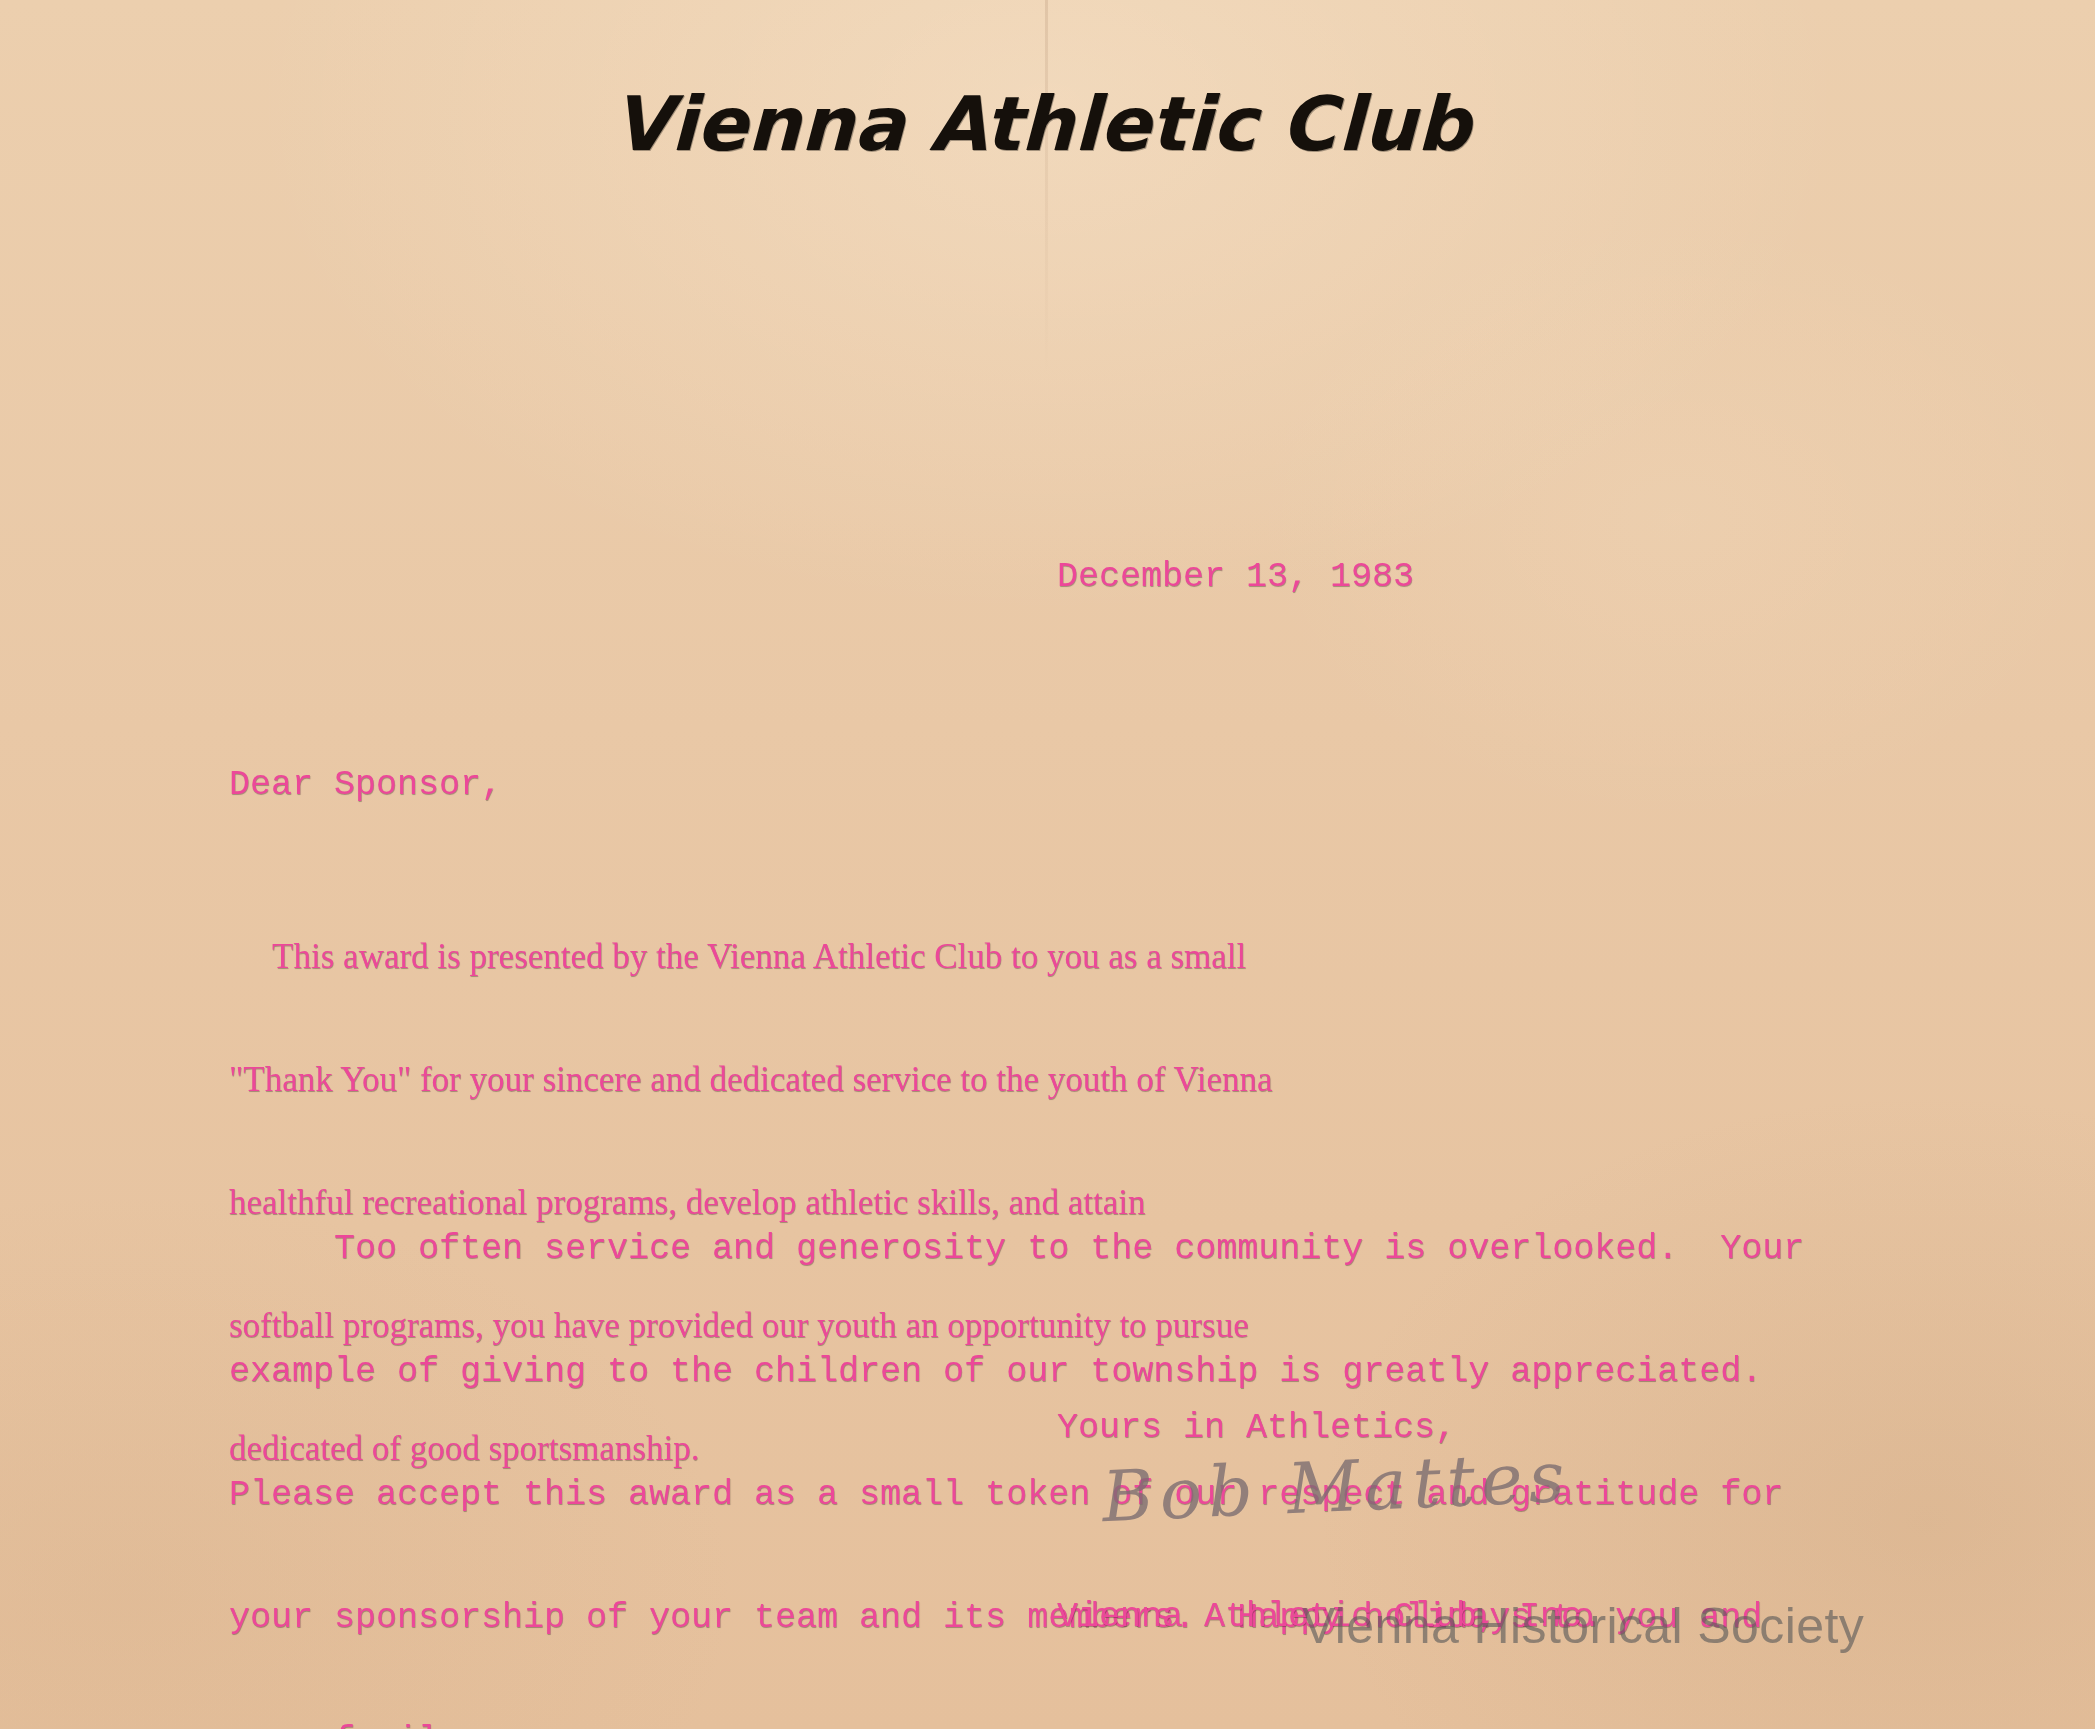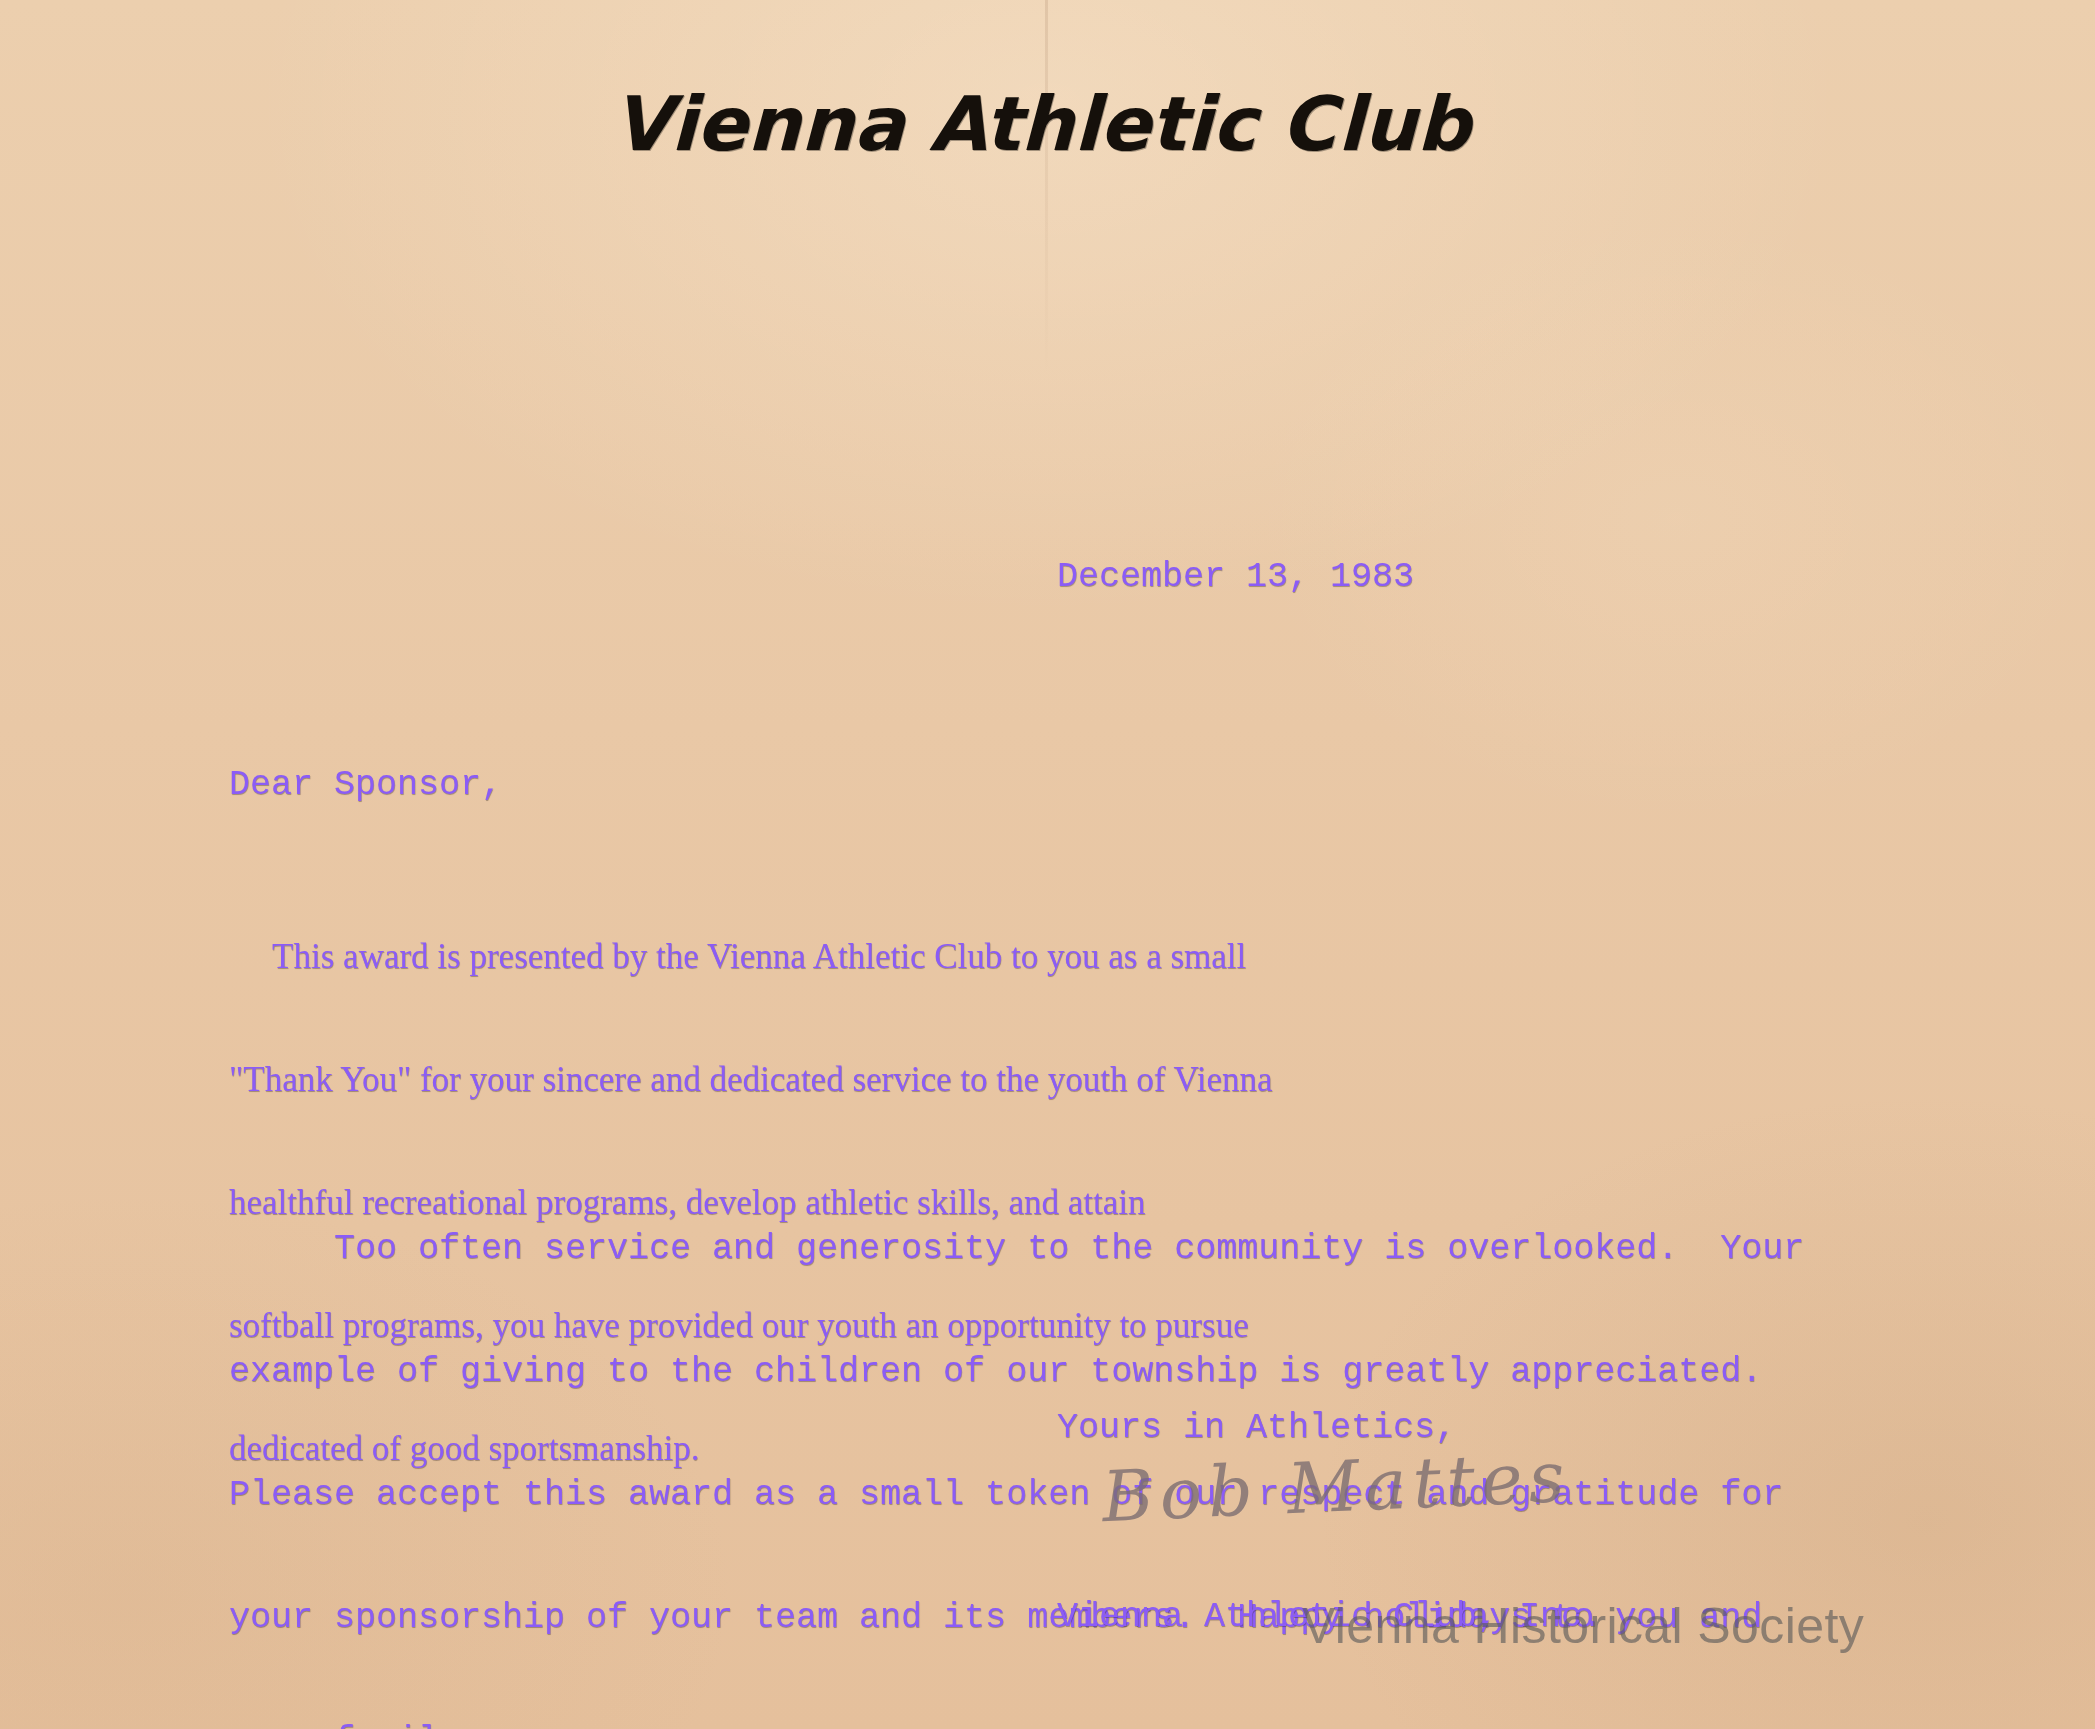--- a/index.html
+++ b/index.html
@@ -45,21 +45,21 @@
     color: #15100b;
     transform: skewX(-4deg);
     text-shadow: 0.9px 0.9px 0 rgba(21,16,11,0.35);
   }
 
   .type {
     position: absolute;
     font-family: "Liberation Mono", "DejaVu Sans Mono", monospace;
     font-size: 35px;
     line-height: 41px;
-    color: #8b5cf6;
+    color: #ec4899;
     white-space: pre;
     text-shadow: 0.5px 0.5px 0.7px rgba(36,30,24,0.35);
   }
 
   .date        { left: 1057px; top: 557px;  }
   .salutation  { left: 229px;  top: 765px;  }
   .para        { left: 229px;  }
   .p1          { top: 854px; font-family: Liberation Serif, serif;   }
   .p2          { top: 1147px;  }
   .closing     { left: 1057px; top: 1408px; }

